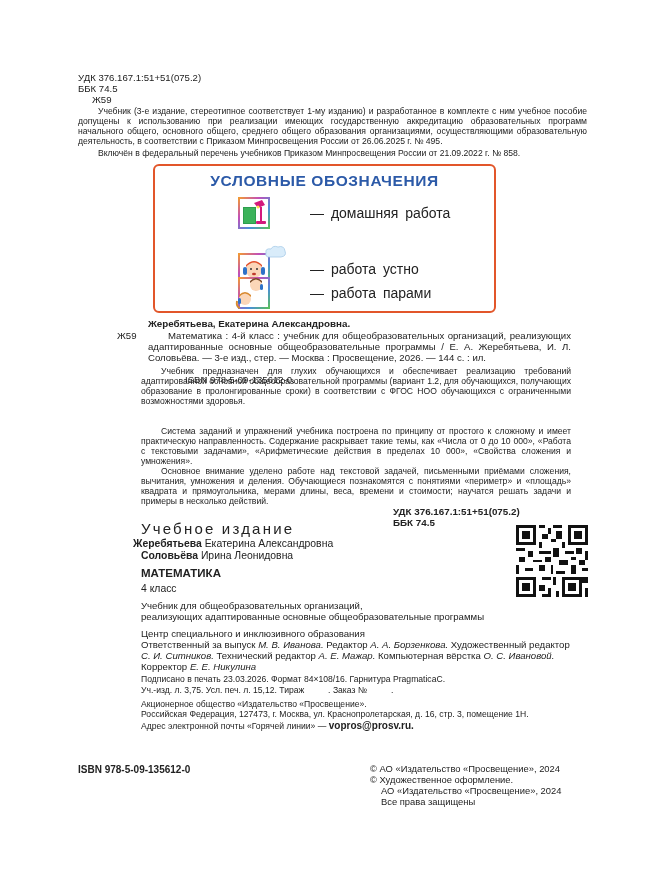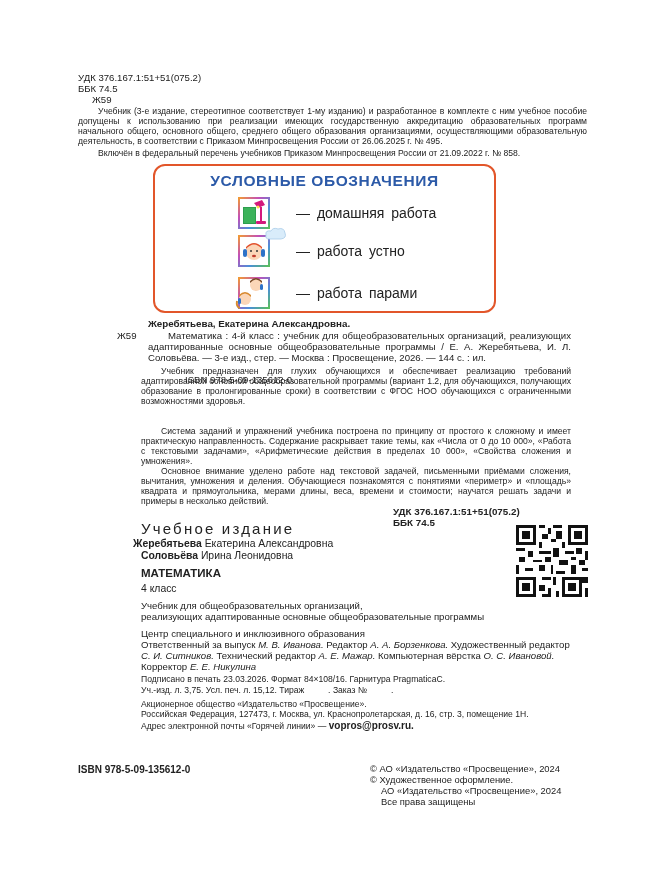--- a/index.html
+++ b/index.html
@@ -7,28 +7,28 @@
          font-family: "Liberation Sans", "DejaVu Sans", sans-serif; color: #222; }
   .abs { position: absolute; }
   .small { font-size: 8.6px; line-height: 10.1px; }
   .lead { font-size: 9.6px; line-height: 11px; }
   .just { text-align: justify; text-align-last: left; }
   .indent { text-indent: 20px; }
   .bold { font-weight: bold; }
   .ital { font-style: italic; }
   
   .legend { left: 153px; top: 164px; width: 343px; height: 149px;
-            border: 2.5px solid #e2562a; border-radius: 12px; box-sizing: border-box; }
+            border: 2.5px solid #e2562a; border-radius: 6px; box-sizing: border-box; }
   .legend-title { position: absolute; left: 0; right: 0; top: 6px; text-align: center;
                   font-size: 15.5px; font-weight: bold; color: #2c5aa8; letter-spacing: 0.6px; }
   .legend-row { position: absolute; left: 83px; height: 34px; display: flex; align-items: center; }
   .legend-icon { width: 32px; height: 32px; border: 2px solid #8a5fc0; border-radius: 6px;
                  box-sizing: border-box; position: relative; background: #fff;
                  border-image: linear-gradient(135deg,#f29b32,#c24fb8,#4a8fd8,#5bbf5a) 1; }
-  .legend-text { margin-left: 26px; font-size: 14px; color: #222; word-spacing: 3px; }
+  .legend-text { margin-left: 40px; font-size: 14px; color: #222; word-spacing: 3px; }
   
   .qr { left: 516px; top: 525px; width: 72px; height: 72px; }
 </style>
 </head>
 <body>
 
 <div class="abs lead" style="left:78px;top:72px;">УДК 376.167.1:51+51(075.2)</div>
 <div class="abs lead" style="left:78px;top:83px;">ББК 74.5</div>
 <div class="abs lead" style="left:92px;top:94px;">Ж59</div>
 
@@ -45,21 +45,21 @@
         <rect x="4" y="9" width="11" height="15" fill="#3bb35a"></rect>
         <path d="M14 4 L22 1 L25 6 L18 9 Z" fill="#d4197d"></path>
         <rect x="20" y="8" width="2" height="15" fill="#d4197d"></rect>
         <rect x="16" y="22" width="10" height="3" rx="1" fill="#d4197d"></rect>
         <circle cx="18" cy="8" r="1.5" fill="#ffe14a"></circle>
       </svg>
     </div>
     <span class="legend-text">— домашняя работа</span>
   </div>
 
-  <div class="legend-row" style="top:68px;justify-content:space-between;">
+  <div class="legend-row" style="top:86px;justify-content:space-between;">
     <div class="legend-icon">
       <svg width="28" height="28" viewBox="0 0 28 28" style="position:absolute;left:0;top:0;">
         <circle cx="14" cy="15" r="8" fill="#fbd6b8"></circle>
         <path d="M6 12 Q14 3 22 12 L22 10 Q14 2 6 10 Z" fill="#e2502a"></path>
         <rect x="3" y="12" width="4" height="8" rx="2" fill="#2d72c8"></rect>
         <rect x="21" y="12" width="4" height="8" rx="2" fill="#2d72c8"></rect>
         <circle cx="11" cy="14" r="1" fill="#333"></circle>
         <circle cx="17" cy="14" r="1" fill="#333"></circle>
         <ellipse cx="14" cy="19" rx="2" ry="1.2" fill="#c0392b"></ellipse>
       </svg>

